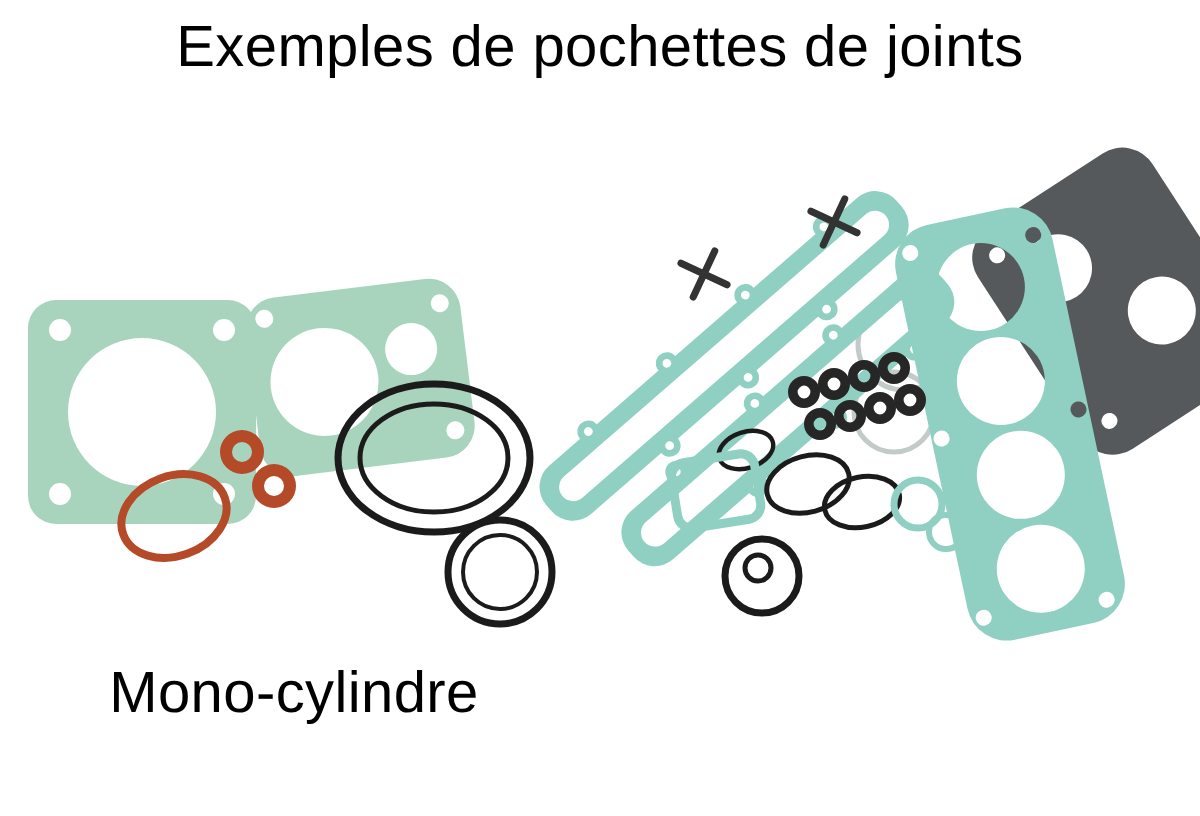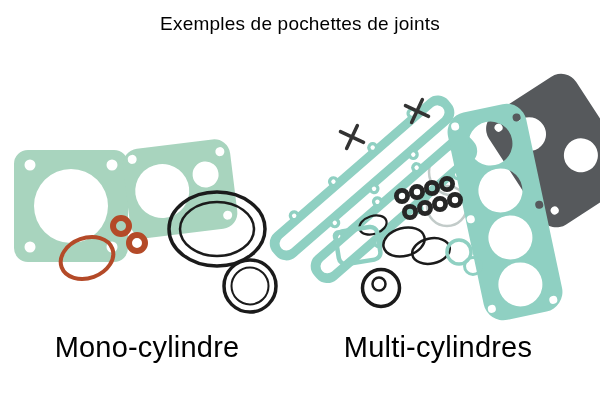--- a/index.html
+++ b/index.html
@@ -13,21 +13,21 @@
     --light-gray:#c2cbc9;
   }
   *{margin:0;padding:0;box-sizing:border-box;}
   body{font-family:"Liberation Sans", sans-serif;background:#e8e8e8;}
   .page{
     position:relative;width:600px;height:408px;background:var(--background);
     overflow:hidden;
   }
   .title{
     position:absolute;top:6px;left:0;width:100%;text-align:center;
-    color:var(--text);font-size:19px;line-height:36px;font-weight:400;
+    color:var(--text);font-size:29px;line-height:36px;font-weight:400;
     letter-spacing:0.2px;
   }
   .illustration{position:absolute;left:0;top:0;width:600px;height:408px;}
   .caption{
     position:absolute;top:331px;color:var(--text);font-size:29px;
     text-align:center;font-weight:400;letter-spacing:0.2px;
   }
   .caption-mono{left:8px;width:278px;}
   .caption-multi{left:288px;width:300px;}
 
@@ -195,15 +195,14 @@
       <rect class="stroke-teal" stroke-width="4.5" x="337" y="229" width="42" height="33" rx="7" transform="rotate(-9 358 245)"></rect>
 
       <g>
         <circle class="stroke-black" stroke-width="3.5" cx="381" cy="288" r="18.5"></circle>
         <circle class="stroke-black" stroke-width="2.5" cx="379" cy="284" r="6.5"></circle>
       </g>
     </g>
   </svg>
 
   <div class="caption caption-mono">Mono-cylindre</div>
-  <div class="caption caption-multi">Multi-cylindres</div>
 
 </div>
 
 </body></html>

